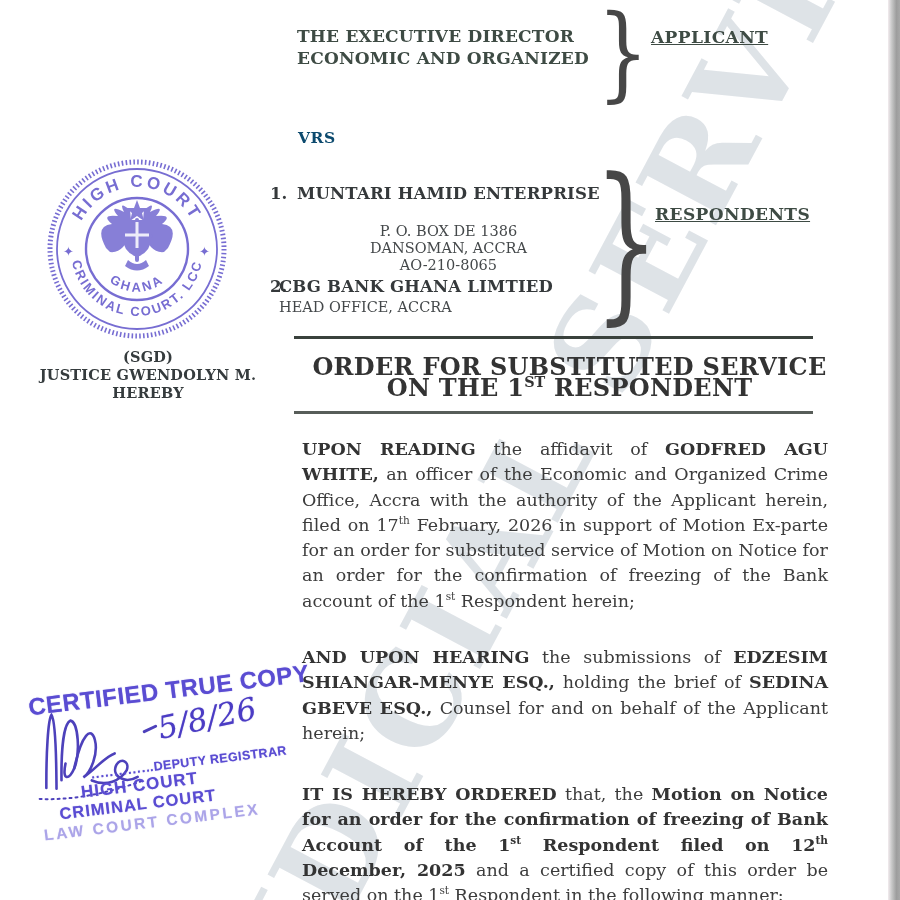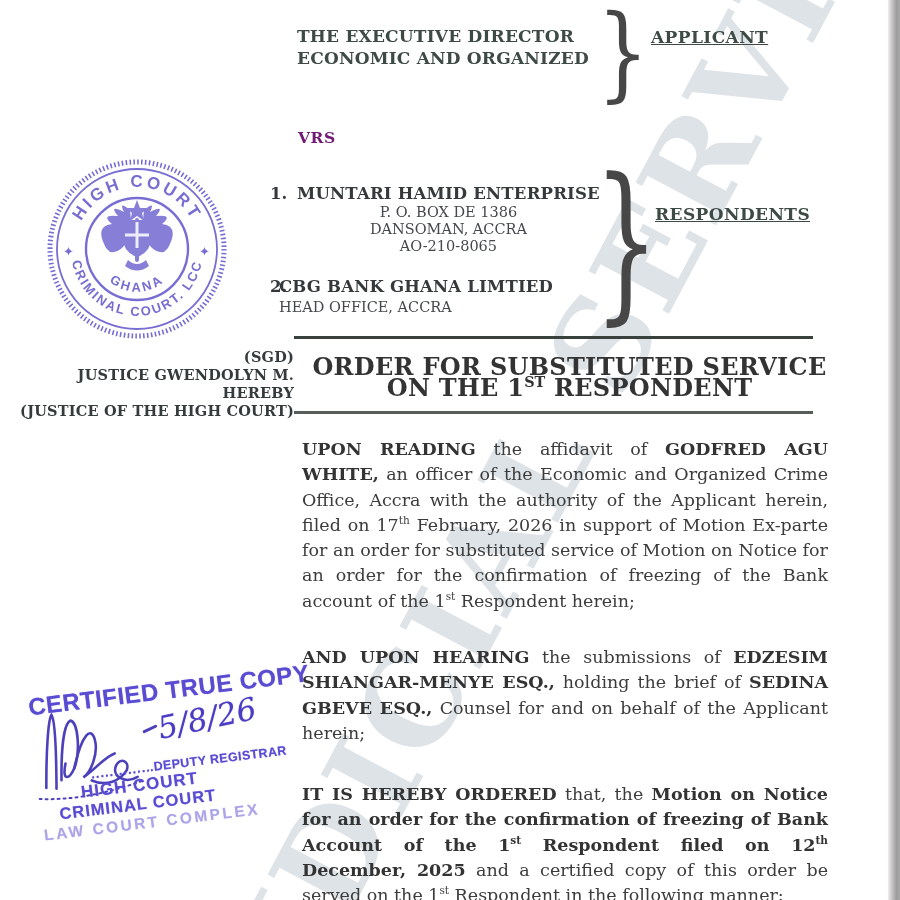--- a/index.html
+++ b/index.html
@@ -17,29 +17,29 @@
   }
   
   .scan-edge{
     position:absolute;right:0;top:0;width:12px;height:900px;z-index:6;
     background:linear-gradient(to right,#f3ecef 0%,#c9c9c9 30%,#9d9d9d 70%,#a8a8a8 100%);
   }
   .content{position:absolute;inset:0;z-index:3;}
   
   .hdr{font-weight:bold;color:#3e4b44;font-size:17px;line-height:21.5px;letter-spacing:.2px;}
   .role{font-weight:bold;color:#3e4b44;font-size:17px;letter-spacing:.4px;text-decoration:underline;}
-  .vrs{font-weight:bold;color:#701a75;font-size:15.5px;letter-spacing:.5px;}
+  .vrs{font-weight:bold;color:#0c4a6e;font-size:15.5px;letter-spacing:.5px;}
   .resp-num{font-weight:bold;font-size:16.5px;color:#35393b;}
   .resp-name{font-weight:bold;font-size:16.5px;color:#35393b;letter-spacing:.2px;}
   .addr{font-size:14.5px;line-height:17px;color:#44484a;}
   .brace{font-family:"DejaVu Serif",serif;color:#474747;transform-origin:left top;line-height:1;}
   
   .seal{position:absolute;left:44px;top:156px;width:186px;height:186px;opacity:.95;}
   
-  .sgd-block{position:absolute;left:2px;top:348px;width:292px;text-align:right;
+  .sgd-block{position:absolute;left:2px;top:348px;width:292px;text-align:center;
     font-weight:bold;color:#353b3d;font-size:14.5px;line-height:18px;letter-spacing:.2px;}
   
   .rule{position:absolute;left:294px;width:519px;background:#39413c;}
   .order-title{
     position:absolute;left:310px;top:357px;width:519px;text-align:center;
     font-weight:bold;font-size:24px;line-height:20.5px;color:#333735;letter-spacing:.3px;
   }
   
   .para{
     position:absolute;left:302px;width:526px;
@@ -84,21 +84,21 @@
       <div>ECONOMIC AND ORGANIZED</div>
     </div>
     <div class="abs brace" style="left:597px;top:2px;font-size:102px;transform:scaleX(.8);">}</div>
     <div class="abs role" style="left:651px;top:27px;">APPLICANT</div>
 
     <div class="abs vrs" style="left:298px;top:128px;">VRS</div>
 
     <div class="abs resp-num" style="left:270px;top:184px;">1.</div>
     <div class="abs" style="left:297px;top:184px;text-align:center;">
       <div class="resp-name">MUNTARI HAMID ENTERPRISE</div>
-      <div class="addr" style="margin-top:1px;">P. O. BOX DE 1386</div>
+      <div class="addr" style="margin-top:20px;">P. O. BOX DE 1386</div>
       <div class="addr">DANSOMAN, ACCRA</div>
       <div class="addr">AO-210-8065</div>
     </div>
 
     <div class="abs resp-num" style="left:270px;top:277px;">2.</div>
     <div class="abs" style="left:279px;top:277px;">
       <div class="resp-name">CBG BANK GHANA LIMTIED</div>
       <div class="addr" style="margin-top:3px;">HEAD OFFICE, ACCRA</div>
     </div>
 
@@ -139,21 +139,20 @@
       </g>
       <g fill="#ffffff" opacity=".85">
         <rect x="91.5" y="66" width="3" height="26"></rect>
         <rect x="81" y="77.5" width="24" height="3"></rect>
       </g>
     </svg>
 
     <div class="sgd-block">
       <div>(SGD)</div>
       <div>JUSTICE GWENDOLYN M. HEREBY</div>
-      <div>(JUSTICE OF THE HIGH COURT)</div>
     </div>
 
     <div class="rule" style="top:336px;height:3px;"></div>
     <div class="order-title"><span class="b">ORDER FOR SUBSTITUTED SERVICE ON THE 1</span><sup class="b">ST</sup><span class="b"> RESPONDENT</span></div>
     <div class="rule" style="top:411px;height:2.5px;opacity:.85;"></div>
 
     <div class="para" style="top:437px;"><span class="b">UPON READING</span><span> the affidavit of </span><span class="b">GODFRED AGU WHITE,</span><span> an officer of the Economic and Organized Crime Office, Accra with the authority of the Applicant herein, filed on 17</span><sup>th</sup><span> February, 2026 in support of Motion Ex-parte for an order for substituted service of Motion on Notice for an order for the confirmation of freezing of the Bank account of the 1</span><sup>st</sup><span> Respondent herein;</span></div>
     <div class="para" style="top:645px;"><span class="b">AND UPON HEARING</span><span> the submissions of </span><span class="b">EDZESIM SHIANGAR-MENYE ESQ.,</span><span> holding the brief of </span><span class="b">SEDINA GBEVE ESQ.,</span><span> Counsel for and on behalf of the Applicant herein;</span></div>
     <div class="para" style="top:782px;"><span class="b">IT IS HEREBY ORDERED</span><span> that, the </span><span class="b">Motion on Notice for an order for the confirmation of freezing of Bank Account of the 1</span><sup class="b">st</sup><span class="b"> Respondent filed on 12</span><sup class="b">th</sup><span class="b"> December, 2025</span><span> and a certified copy of this order be served on the 1</span><sup>st</sup><span> Respondent in the following manner:</span></div>
 

